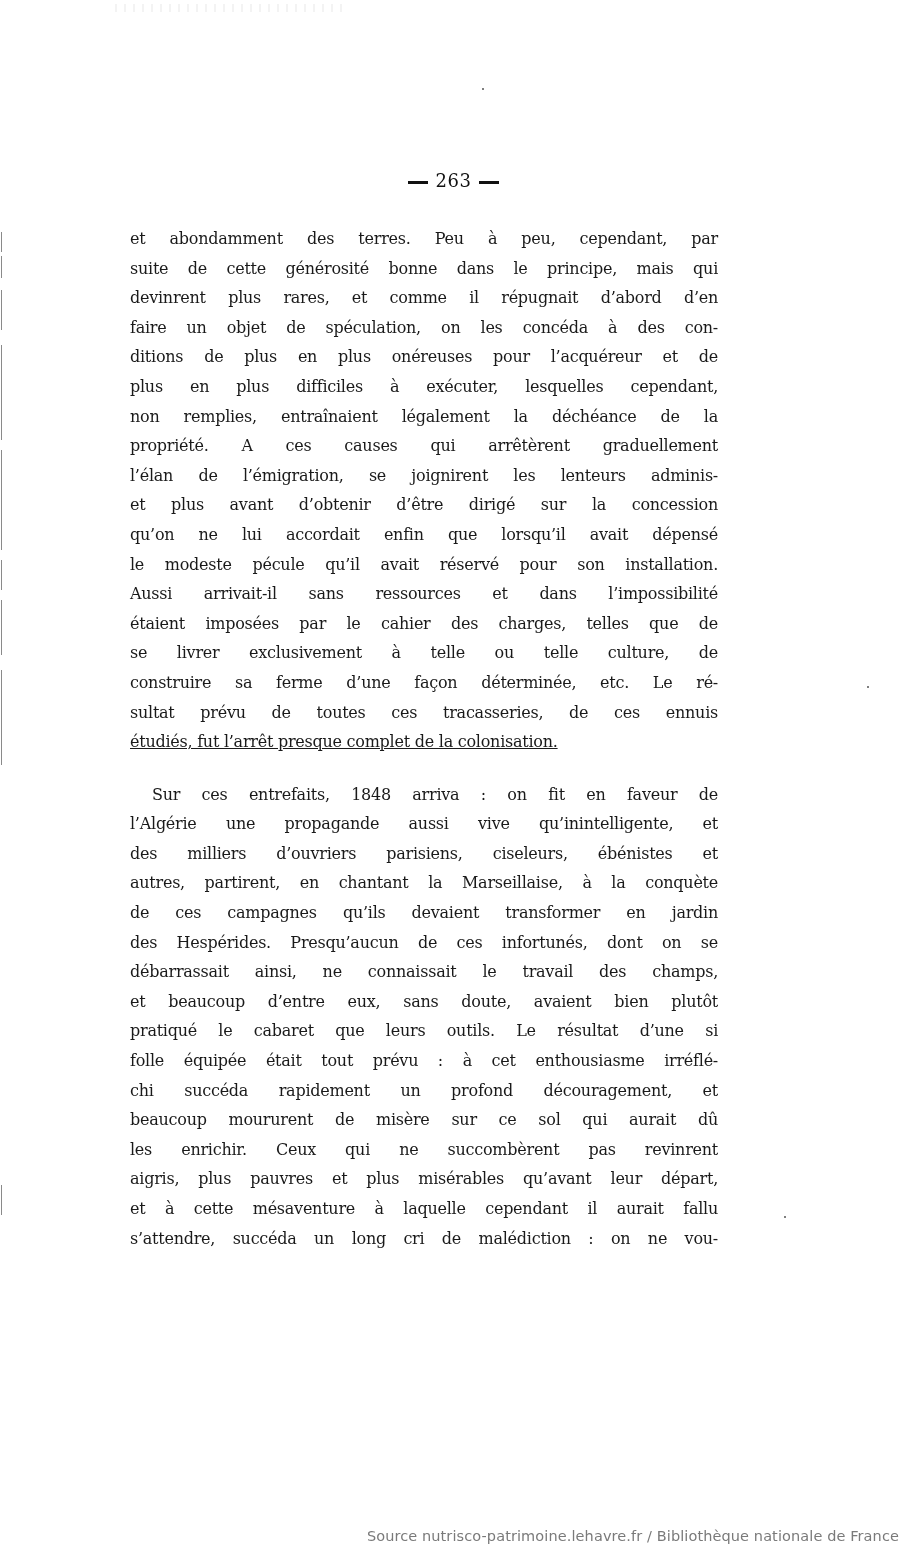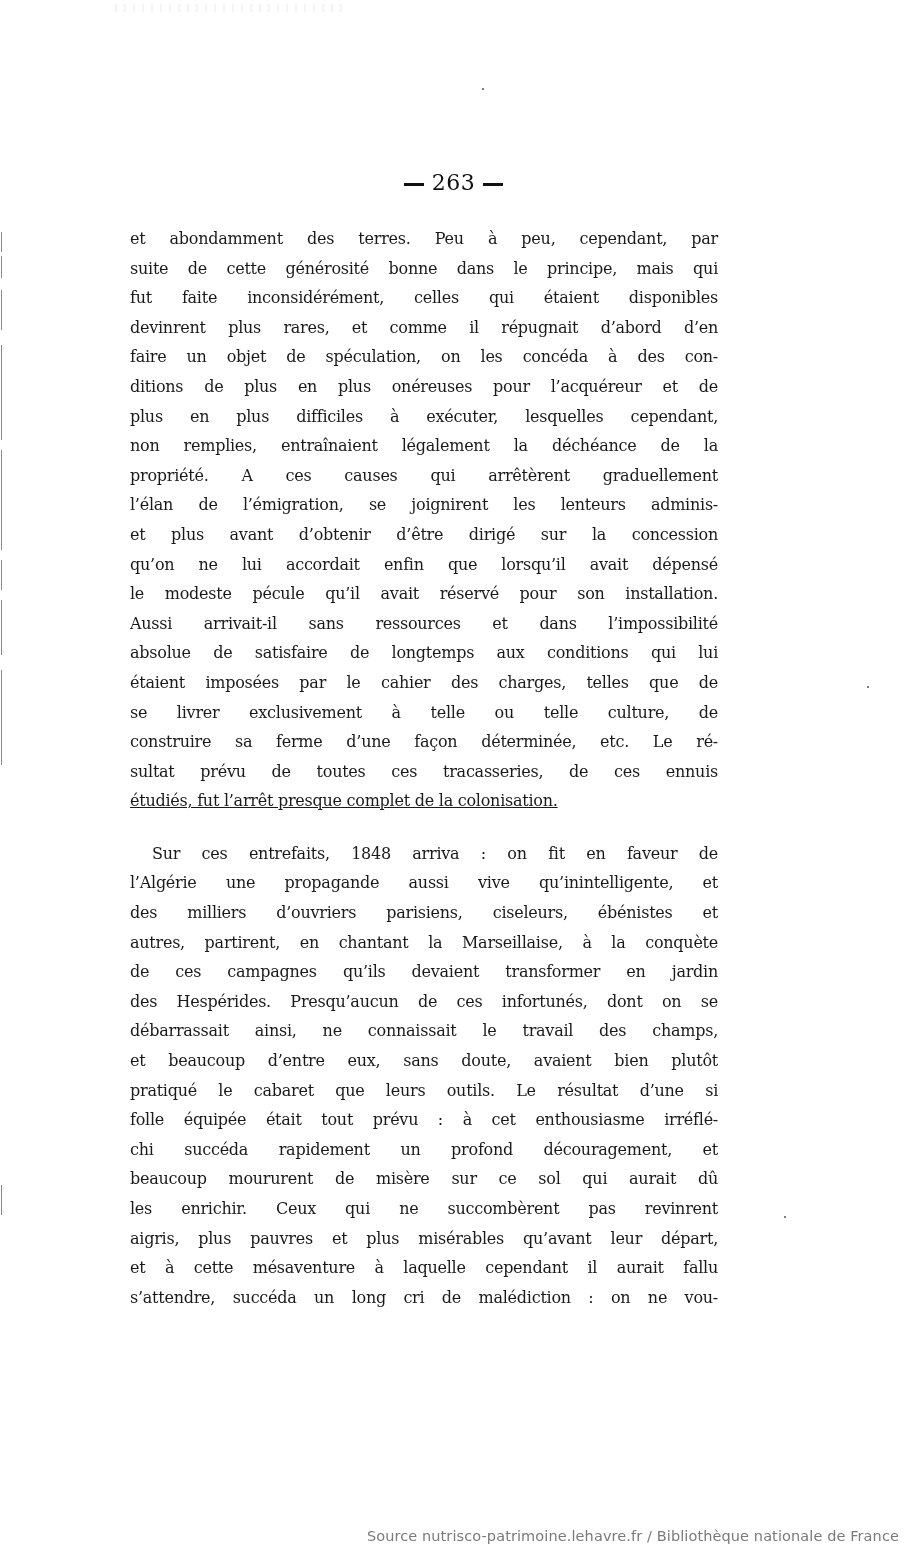--- a/index.html
+++ b/index.html
@@ -36,21 +36,21 @@
     height: 2px;
     background: #555;
     border-radius: 1px;
   }
   .page-number {
     position: absolute;
     top: 170px;
     left: 0;
     width: 907px;
     text-align: center;
-    font-size: 22px;
+    font-size: 18px;
     letter-spacing: 0.5px;
     color: #111;
   }
   .page-number .dash {
     display: inline-block;
     width: 20px;
     height: 3px;
     background: #111;
     vertical-align: middle;
     margin: 0 8px;
@@ -111,33 +111,31 @@
 <div class="stray-mark" style="left:784px;top:1216px;"></div>
 
 <div class="page-number">
   <span class="dash"></span><span>263</span><span class="dash"></span>
 </div>
 
 <div class="body-text">
   <div class="paragraph">
     <span class="line">et abondamment des terres. Peu à peu, cependant, par</span>
     <span class="line">suite de cette générosité bonne dans le principe, mais qui</span>
-    <span class="line">fut faite inconsidérément, celles qui étaient disponibles</span>
     <span class="line">devinrent plus rares, et comme il répugnait d’abord d’en</span>
     <span class="line">faire un objet de spéculation, on les concéda à des con-</span>
     <span class="line">ditions de plus en plus onéreuses pour l’acquéreur et de</span>
     <span class="line">plus en plus difficiles à exécuter, lesquelles cependant,</span>
     <span class="line">non remplies, entraînaient légalement la déchéance de la</span>
     <span class="line">propriété. A ces causes qui arrêtèrent graduellement</span>
     <span class="line">l’élan de l’émigration, se joignirent les lenteurs adminis-</span>
     <span class="line">et plus avant d’obtenir d’être dirigé sur la concession</span>
     <span class="line">qu’on ne lui accordait enfin que lorsqu’il avait dépensé</span>
     <span class="line">le modeste pécule qu’il avait réservé pour son installation.</span>
     <span class="line">Aussi arrivait-il sans ressources et dans l’impossibilité</span>
-    <span class="line">absolue de satisfaire de longtemps aux conditions qui lui</span>
     <span class="line">étaient imposées par le cahier des charges, telles que de</span>
     <span class="line">se livrer exclusivement à telle ou telle culture, de</span>
     <span class="line">construire sa ferme d’une façon déterminée, etc. Le ré-</span>
     <span class="line">sultat prévu de toutes ces tracasseries, de ces ennuis</span>
     <span class="line last">étudiés, fut l’arrêt presque complet de la colonisation.</span>
   </div>
 
   <div class="para-gap"></div>
 
   <div class="paragraph">

